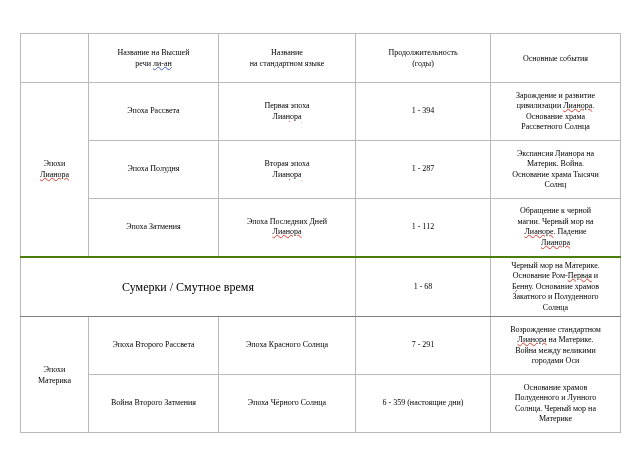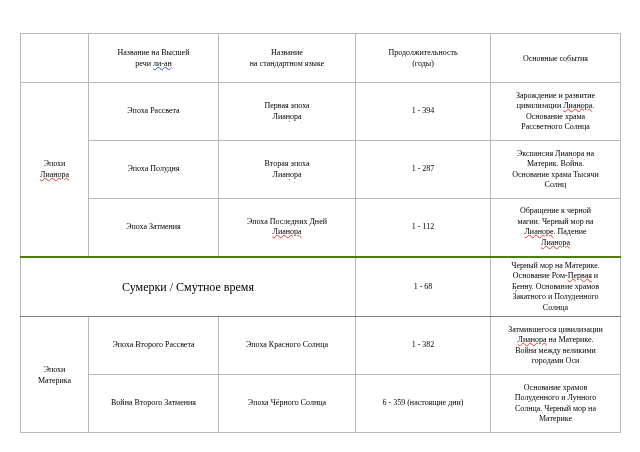--- a/index.html
+++ b/index.html
@@ -147,22 +147,22 @@
         </tr>
         <tr class="interlude">
           <td class="interlude-label" colspan="3">Сумерки / Смутное время</td>
           <td>1 - 68</td>
           <td class="events"><span>Черный мор на Материке.</span><br><span>Основание Ром-</span><span class="sq-red">Первая</span><span> и</span><br><span class="sq-red">Бенну</span><span>. Основание храмов</span><br><span>Закатного и Полуденного</span><br><span>Солнца</span></td>
         </tr>
         <tr class="body-row">
           <td class="rowgroup" rowspan="2"><span>Эпохи</span><br><span>Материка</span></td>
           <td>Эпоха Второго Рассвета</td>
           <td><span>Эпоха Красного Солнца</span></td>
-          <td>1 - 382</td>
-          <td class="events"><span>Затмившегося цивилизации</span><br><span class="sq-red">Лианора</span><span> на Материке.</span><br><span>Война между великими</span><br><span>городами Оси</span></td>
+          <td>7 - 291</td>
+          <td class="events"><span>Возрождение стандартном</span><br><span class="sq-red">Лианора</span><span> на Материке.</span><br><span>Война между великими</span><br><span>городами Оси</span></td>
         </tr>
         <tr class="body-row">
           <td>Война Второго Затмения</td>
           <td><span>Эпоха Чёрного Солнца</span></td>
           <td>6 - 359 (настоящие дни)</td>
           <td class="events"><span>Основание храмов</span><br><span>Полуденного и Лунного</span><br><span>Солнца. Черный мор на</span><br><span>Материке</span></td>
         </tr>
       </tbody>
   </table>
 

